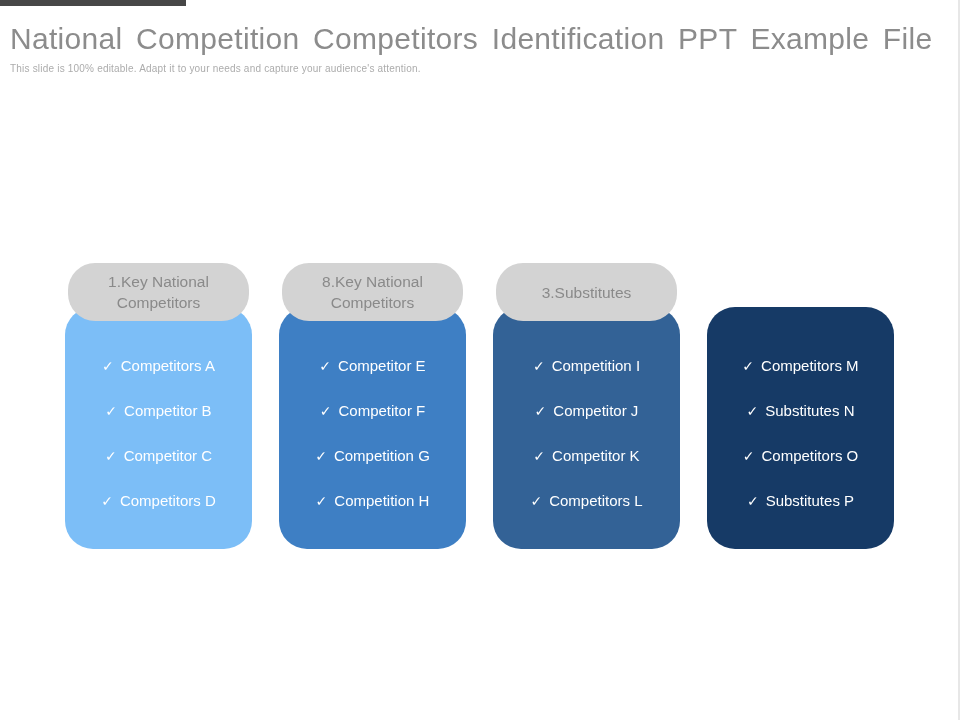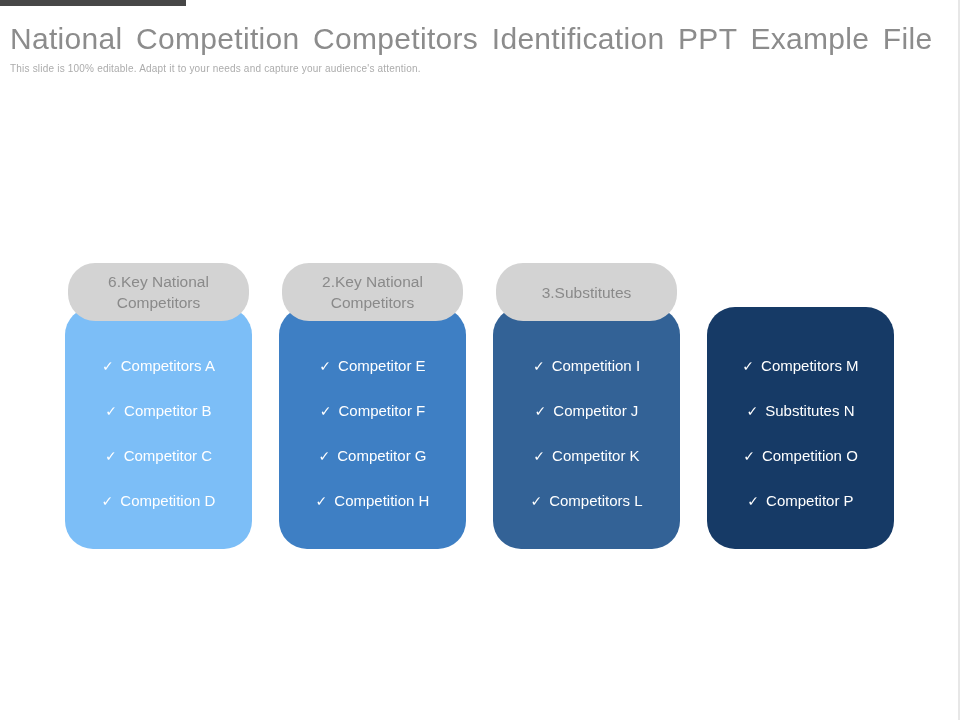--- a/index.html
+++ b/index.html
@@ -118,58 +118,58 @@
 
   <div class="header-block">
     <h1 class="slide-title">National Competition Competitors Identification PPT Example File</h1>
     <p class="slide-subtitle">This slide is 100% editable. Adapt it to your needs and capture your audience's attention.</p>
   </div>
 
   <div class="columns">
 
     <div class="card">
       <div class="card-tab">
-        <span>6.Key National Competitors</span>
+        <span>1.Key National Competitors</span>
       </div>
       <div class="card-body" style="background: rgb(124, 190, 247);">
         <div class="list-item">
           <span class="check-icon">✓</span>
           <span>Competitors A</span>
         </div>
         <div class="list-item">
           <span class="check-icon">✓</span>
           <span>Competitor B</span>
         </div>
         <div class="list-item">
           <span class="check-icon">✓</span>
           <span>Competitor C</span>
         </div>
         <div class="list-item">
           <span class="check-icon">✓</span>
-          <span>Competition D</span>
+          <span>Competitors D</span>
         </div>
       </div>
     </div>
 
     <div class="card">
       <div class="card-tab">
-        <span>2.Key National Competitors</span>
+        <span>8.Key National Competitors</span>
       </div>
       <div class="card-body" style="background: rgb(62, 127, 196);">
         <div class="list-item">
           <span class="check-icon">✓</span>
           <span>Competitor E</span>
         </div>
         <div class="list-item">
           <span class="check-icon">✓</span>
           <span>Competitor F</span>
         </div>
         <div class="list-item">
           <span class="check-icon">✓</span>
-          <span>Competitor G</span>
+          <span>Competition G</span>
         </div>
         <div class="list-item">
           <span class="check-icon">✓</span>
           <span>Competition H</span>
         </div>
       </div>
     </div>
 
     <div class="card">
       <div class="card-tab">
@@ -200,23 +200,23 @@
         <div class="list-item">
           <span class="check-icon">✓</span>
           <span>Competitors M</span>
         </div>
         <div class="list-item">
           <span class="check-icon">✓</span>
           <span>Substitutes N</span>
         </div>
         <div class="list-item">
           <span class="check-icon">✓</span>
-          <span>Competition O</span>
-        </div>
-        <div class="list-item">
-          <span class="check-icon">✓</span>
-          <span>Competitor P</span>
+          <span>Competitors O</span>
+        </div>
+        <div class="list-item">
+          <span class="check-icon">✓</span>
+          <span>Substitutes P</span>
         </div>
       </div>
     </div>
 
   </div>
 </div>
 
 </body></html>

